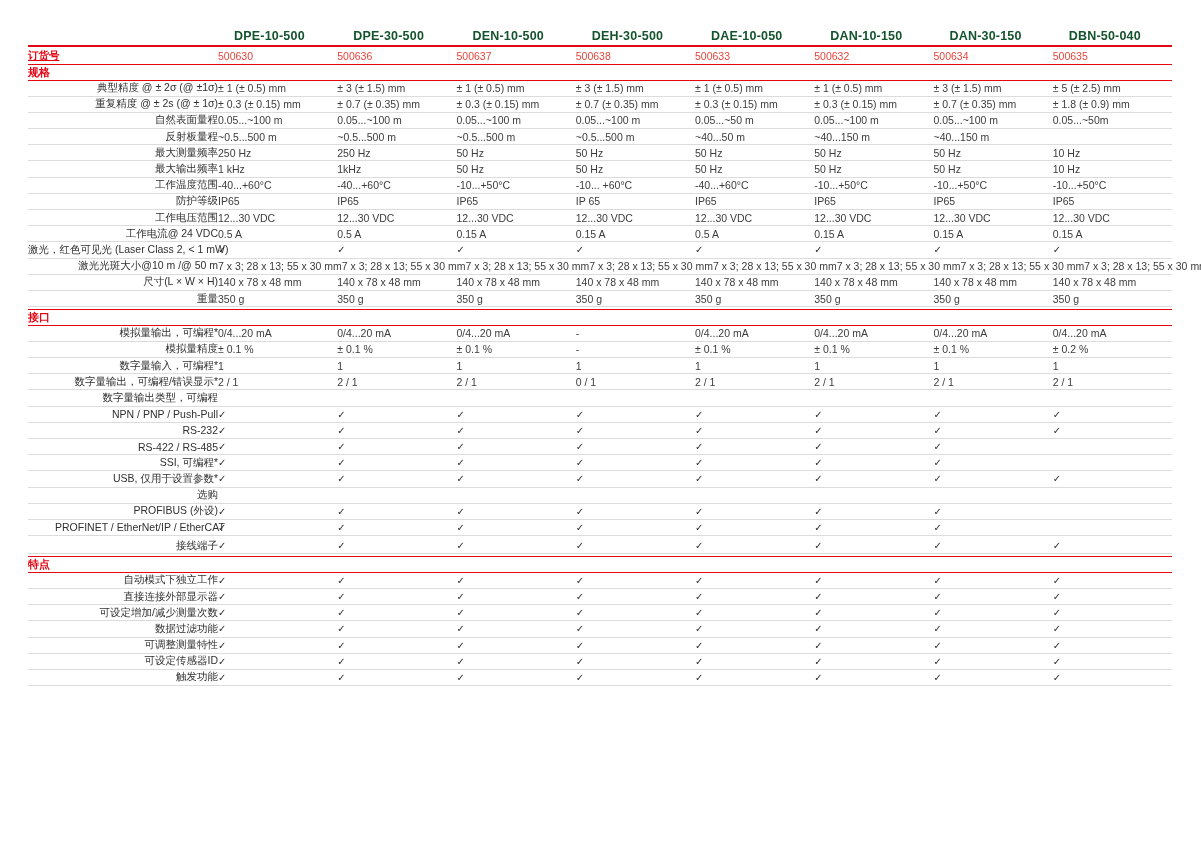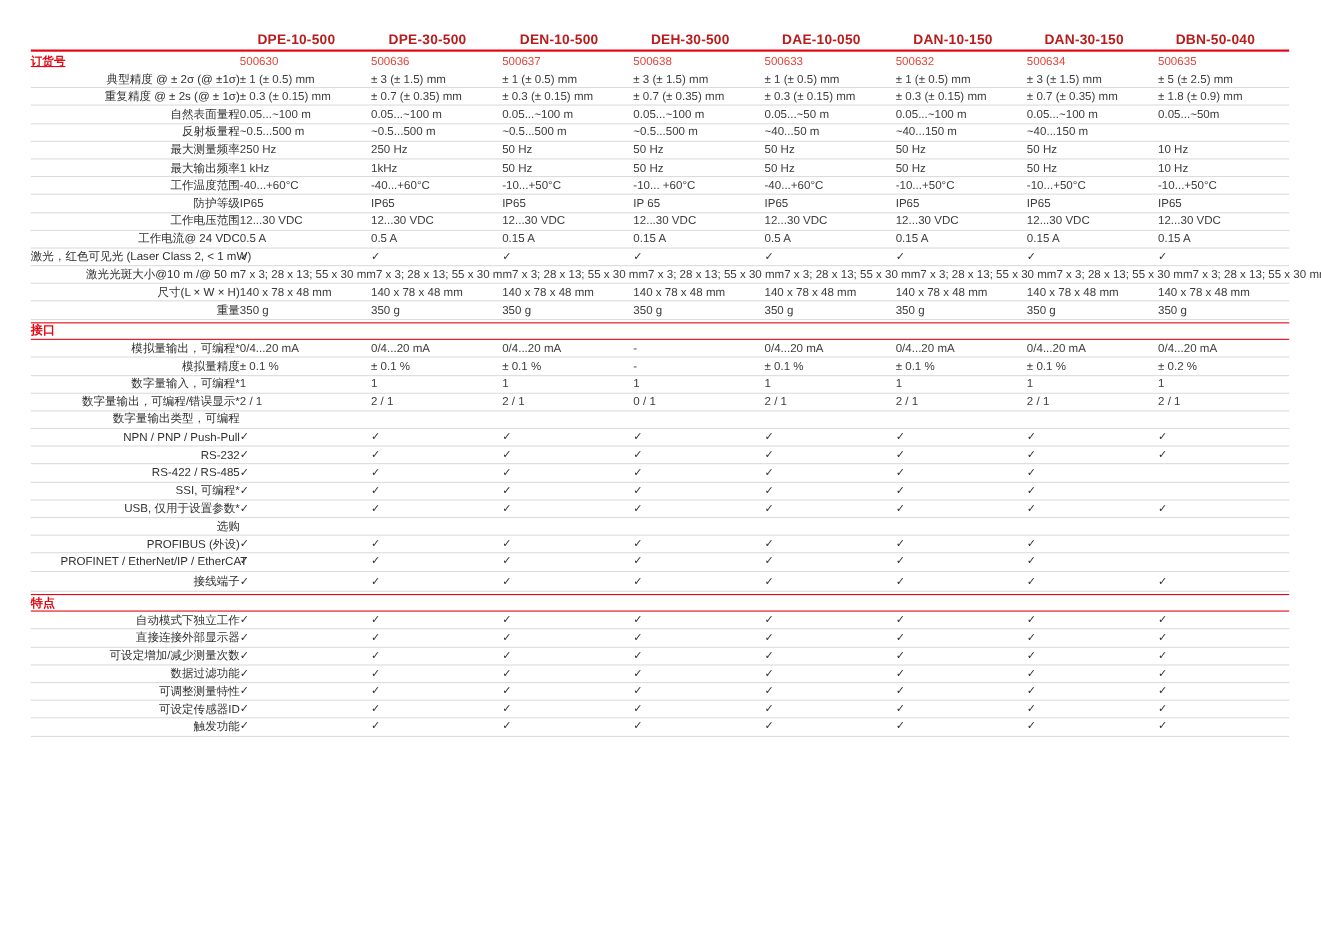--- a/index.html
+++ b/index.html
@@ -9,21 +9,21 @@
     font-family:"Liberation Sans","DejaVu Sans",sans-serif; color:#3c3c3c;
     overflow:hidden;
   }
   .tbl { position:absolute; left:28px; top:27px; width:1144px; }
   .grid-row {
     display:grid;
     grid-template-columns:190px repeat(8, 1fr);
     align-items:center;
   }
   .head-row { height:20px; border-bottom:2px solid #e30613; }
-  .head-cell { font-weight:bold; font-size:12.5px; color:#b91c1c; letter-spacing:.2px; white-space:nowrap;padding-left:16px; }
+  .head-cell { font-weight:bold; font-size:12.5px; color:#14532d; letter-spacing:.2px; white-space:nowrap;padding-left:16px; }
   .order-row { height:17px; border-bottom:0; }
   .order-label { color:#e30613; font-weight:bold; font-size:10.5px;text-decoration:underline; }
   .order-num { color:#e2463c; font-size:10.5px; }
   .section.gap { margin-top:2px; }
   .section-title-row {
     height:16.5px; display:flex; align-items:center;
     border-top:1px solid #e30613; border-bottom:1px solid #e30613;
   }
   .section-title { color:#e30613; font-weight:bold; font-size:11px; }
   .data-row { height:16.2px; border-bottom:1px solid #dcdcdc; font-size:10.5px; }
@@ -53,20 +53,23 @@
         <div class="order-num">500630</div>
         <div class="order-num">500636</div>
         <div class="order-num">500637</div>
         <div class="order-num">500638</div>
         <div class="order-num">500633</div>
         <div class="order-num">500632</div>
         <div class="order-num">500634</div>
         <div class="order-num">500635</div>
       </div>
       <div class="section">
+        <div class="section-title-row">
+          <div class="section-title">规格</div>
+        </div>
         <div class="grid-row data-row">
           <div class="row-label">典型精度 @ ± 2σ (@ ±1σ)</div>
           <div class="cell">± 1 (± 0.5) mm</div>
           <div class="cell">± 3 (± 1.5) mm</div>
           <div class="cell">± 1 (± 0.5) mm</div>
           <div class="cell">± 3 (± 1.5) mm</div>
           <div class="cell">± 1 (± 0.5) mm</div>
           <div class="cell">± 1 (± 0.5) mm</div>
           <div class="cell">± 3 (± 1.5) mm</div>
           <div class="cell">± 5 (± 2.5) mm</div>

